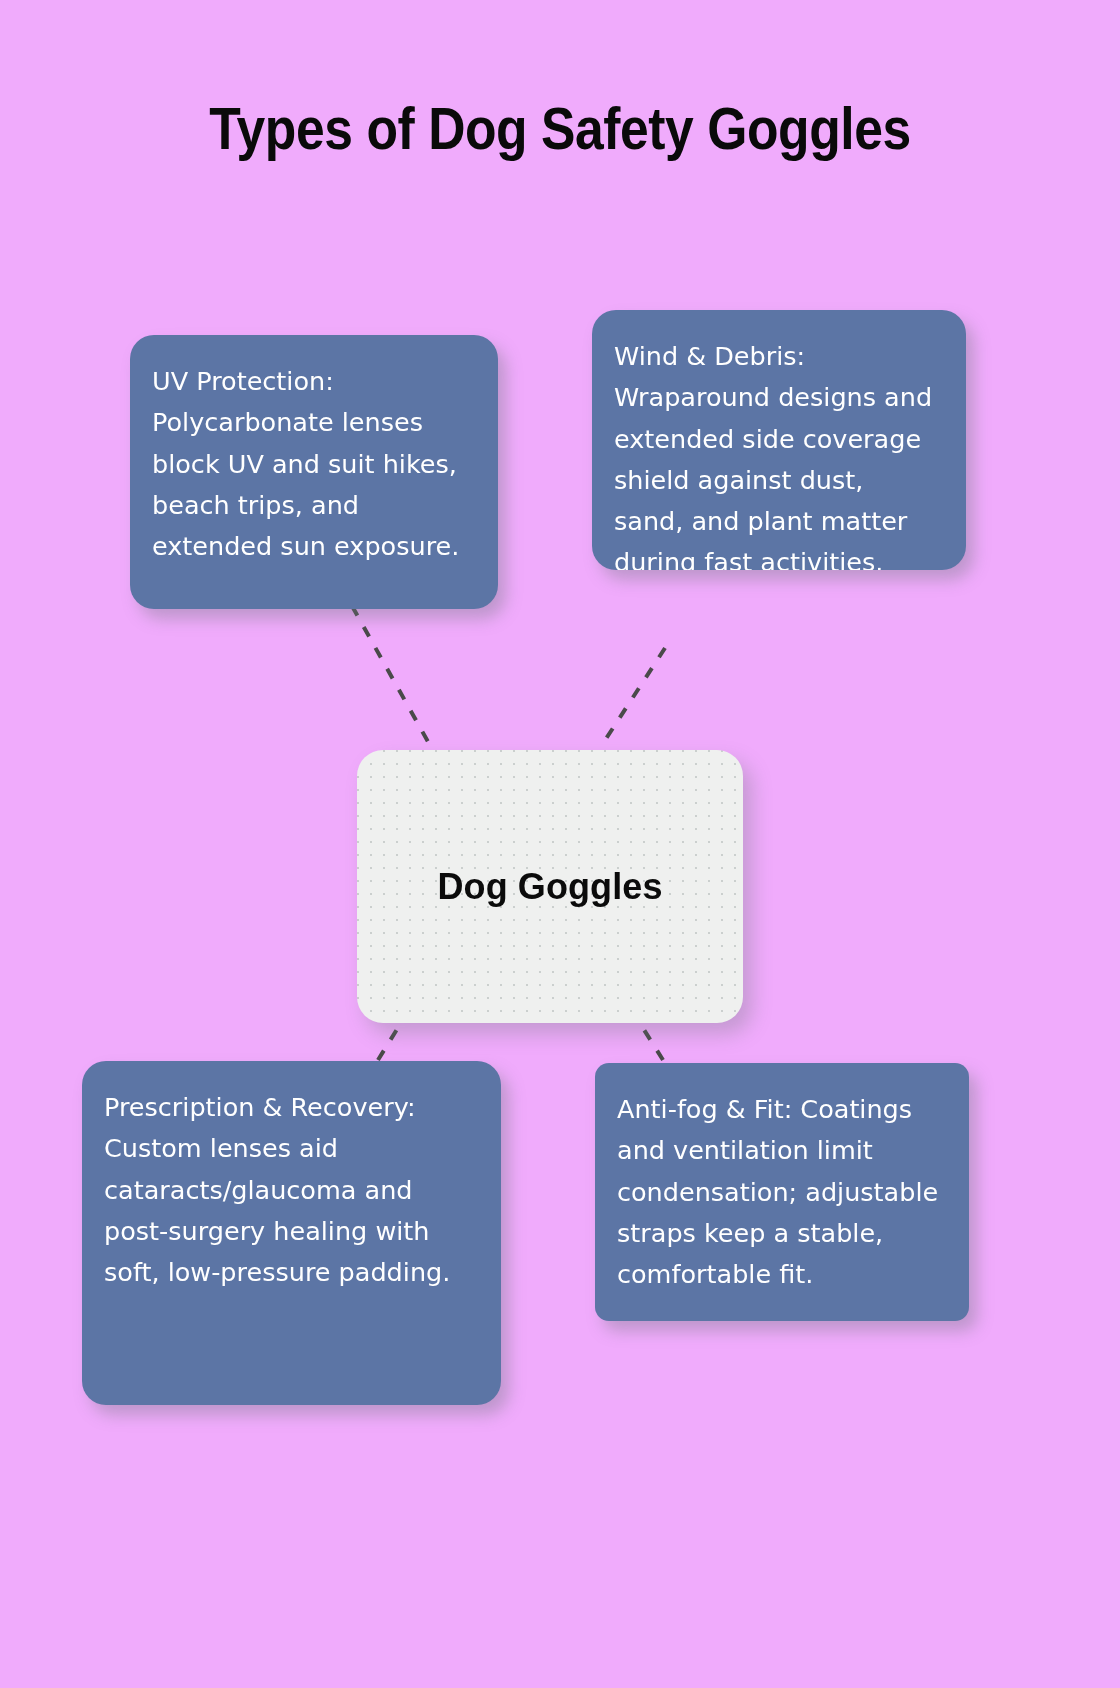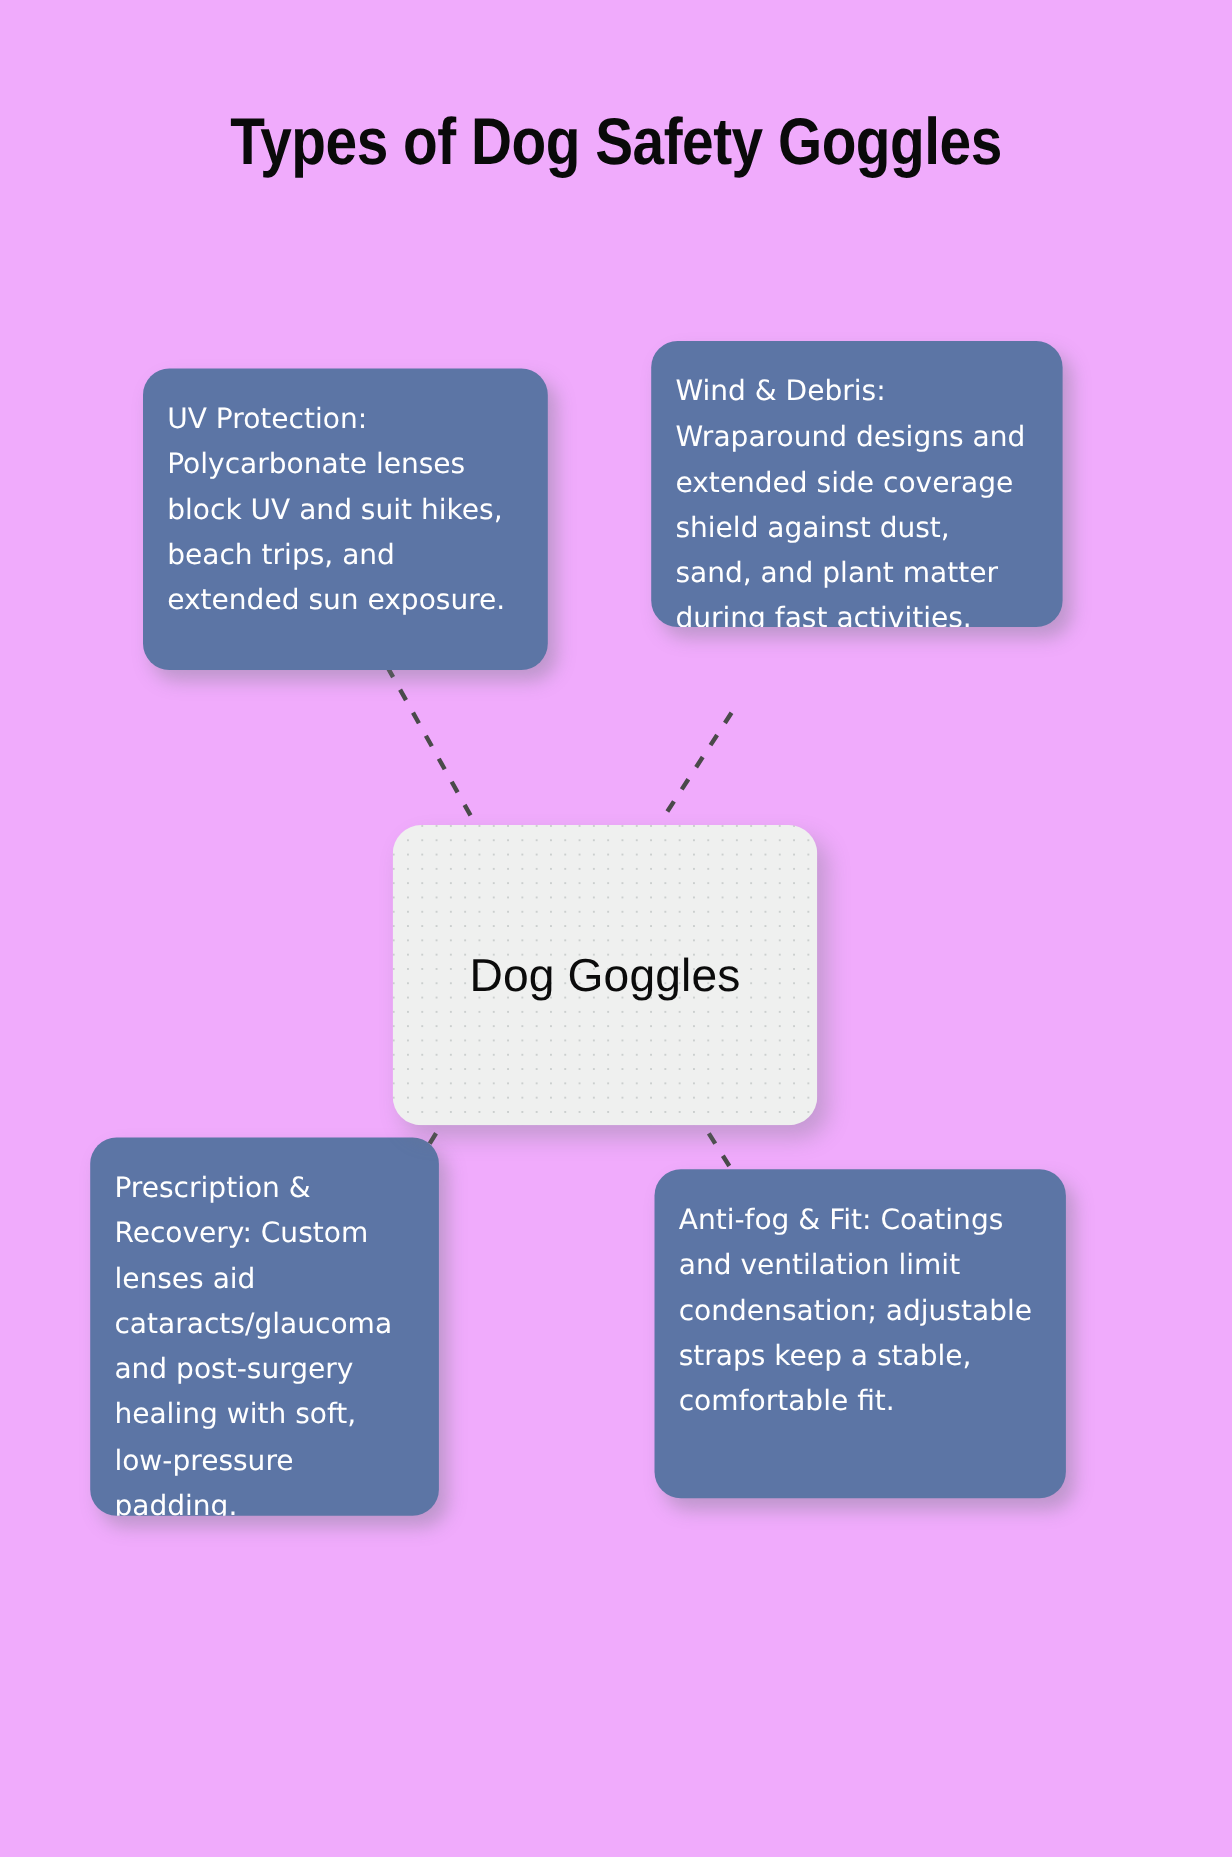--- a/index.html
+++ b/index.html
@@ -60,44 +60,44 @@
     line-height: 1.62;
     padding: 26px 26px 24px 22px;
     box-shadow: 8px 10px 16px rgba(110,118,125,0.38);
     overflow: hidden;
     word-break: break-word;
     overflow-wrap: break-word;
     hyphens: auto;
   }
   #branch-card-0 { left: 82px;  top: 335px;  width: 368px; height: 274px; margin-left: 48px; }
   #branch-card-1 { left: 592px; top: 310px;  width: 374px; height: 260px; }
-  #branch-card-2 { left: 82px;  top: 1034px; width: 317px; height: 344px; }
-  #branch-card-3 { left: 595px; top: 1063px; width: 374px; height: 299px; }
+  #branch-card-2 { left: 82px;  top: 1061px; width: 419px; height: 344px; }
+  #branch-card-3 { left: 595px; top: 1063px; width: 374px; height: 258px; border-radius: 14px; }
 
   
   #center-node {
     position: absolute;
     left: 357px;
     top: 750px;
     width: 386px;
     height: 273px;
     box-sizing: border-box;
     border-radius: 26px;
     background-color: #eff0ef;
     background-image: radial-gradient(circle at 1px 1px, rgba(120,130,130,0.30) 1px, transparent 1.2px);
     background-size: 13px 13px;
     box-shadow: 9px 11px 20px rgba(110,118,125,0.33);
     display: flex;
     align-items: center;
     justify-content: center;
   }
   #center-node-label {
     font-family: "Liberation Sans Narrow", "Liberation Sans", sans-serif;
-    font-weight: 400;
-    font-size: 42px;
+    font-weight: 700;
+    font-size: 36px;
     color: #0b0b0b;
     letter-spacing: 0.1px;
   }
 </style>
 </head>
 <body>
 
 <div id="canvas">
 
   <div id="page-title">Types of Dog Safety Goggles</div>

